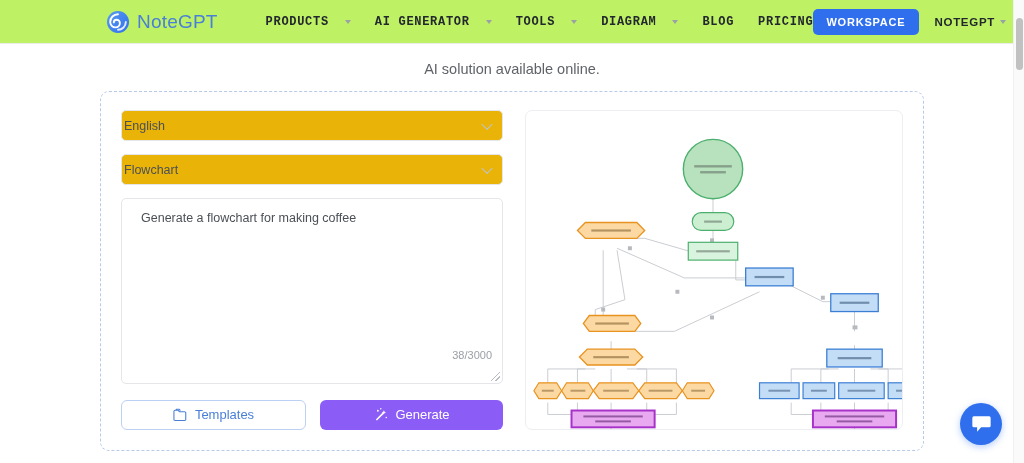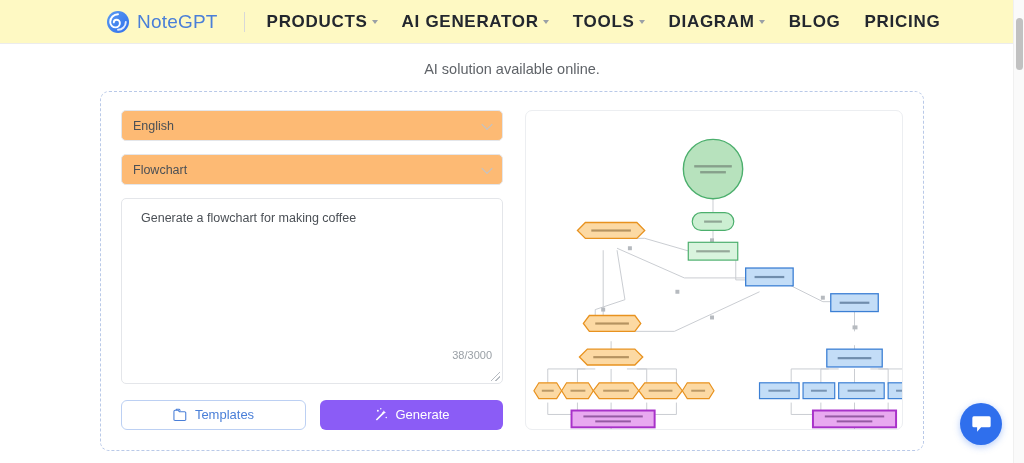--- a/index.html
+++ b/index.html
@@ -8,42 +8,43 @@
     overflow: hidden;
     background: #ffffff;
     font-family: "Liberation Sans", sans-serif;
     color: #333;
   }
 
   
   .site-header {
     position: relative;
     height: 44px;
-    background: #fef9c3;
+    background: #bef264;
     border-bottom: 1px solid #ececec;
     display: flex;
     align-items: center;
     padding: 0 18px 0 106px;
+    justify-content: space-between;
   }
   .brand { display: flex; align-items: center; gap: 7px; }
   .brand-logo { width: 24px; height: 24px; flex: 0 0 auto; }
   .brand-name {
     font-size: 19px; letter-spacing: .2px;
     color: #4a7fd8; font-weight: 400;
   }
   .header-divider {
     width: 1px; height: 20px; background: #d8d8d8;
     margin: 0 22px 0 26px;
   }
   .nav { display: flex; align-items: center; gap: 24px; }
   .nav-item {
-    display: flex; align-items: center; gap: 4px;
-    font-size: 17px; font-weight: bold;
+    display: flex; align-items: center; gap: 16px;
+    font-size: 12px; font-weight: bold;
     letter-spacing: .7px; color: #23272e;
-    white-space: nowrap; cursor: pointer;
+    white-space: nowrap; cursor: pointer; font-family: Liberation Mono, monospace;
   }
   .caret {
     width: 0; height: 0;
     border-left: 3.5px solid transparent;
     border-right: 3.5px solid transparent;
     border-top: 4px solid #9aa0a6;
     margin-top: 1px;
   }
   .header-right {
     margin-left: auto; display: flex; align-items: center; gap: 16px;
@@ -79,23 +80,23 @@
     padding: 18px 20px 20px;
     height: 360px;
   }
   .form-col { width: 382px; display: flex; flex-direction: column; gap: 13px; }
 
   .select-field {
     position: relative;
     height: 33px;
     border: 1px solid #e4e6ea;
     border-radius: 5px;
-    background: #fdba74;
+    background: #eab308;
     display: flex; align-items: center;
-    padding: 0 30px 0 11px;
+    padding: 0 30px 0 2px;
     font-size: 12.5px; color: #4b5056;
     cursor: pointer;
   }
   .select-chevron {
     position: absolute; right: 11px; top: 50%;
     width: 8px; height: 8px;
     border-right: 1.4px solid #bfc3c9;
     border-bottom: 1.4px solid #bfc3c9;
     transform: translateY(-70%) rotate(45deg);
   }
@@ -208,20 +209,27 @@
       <i class="caret"></i>
     </span>
     <span class="nav-item">
       <span>BLOG</span>
     </span>
     <span class="nav-item">
       <span>PRICING</span>
     </span>
   </nav>
 
+  <div class="header-right">
+    <button class="workspace-btn">WORKSPACE</button>
+    <span class="account">
+      <span>NOTEGPT</span>
+      <i class="caret"></i>
+    </span>
+  </div>
 </header>
 
 <div class="tagline">AI solution available online.</div>
 
 <div class="workspace">
   <div class="panel-card">
 
     <div class="form-col">
 
       <div class="select-field">

